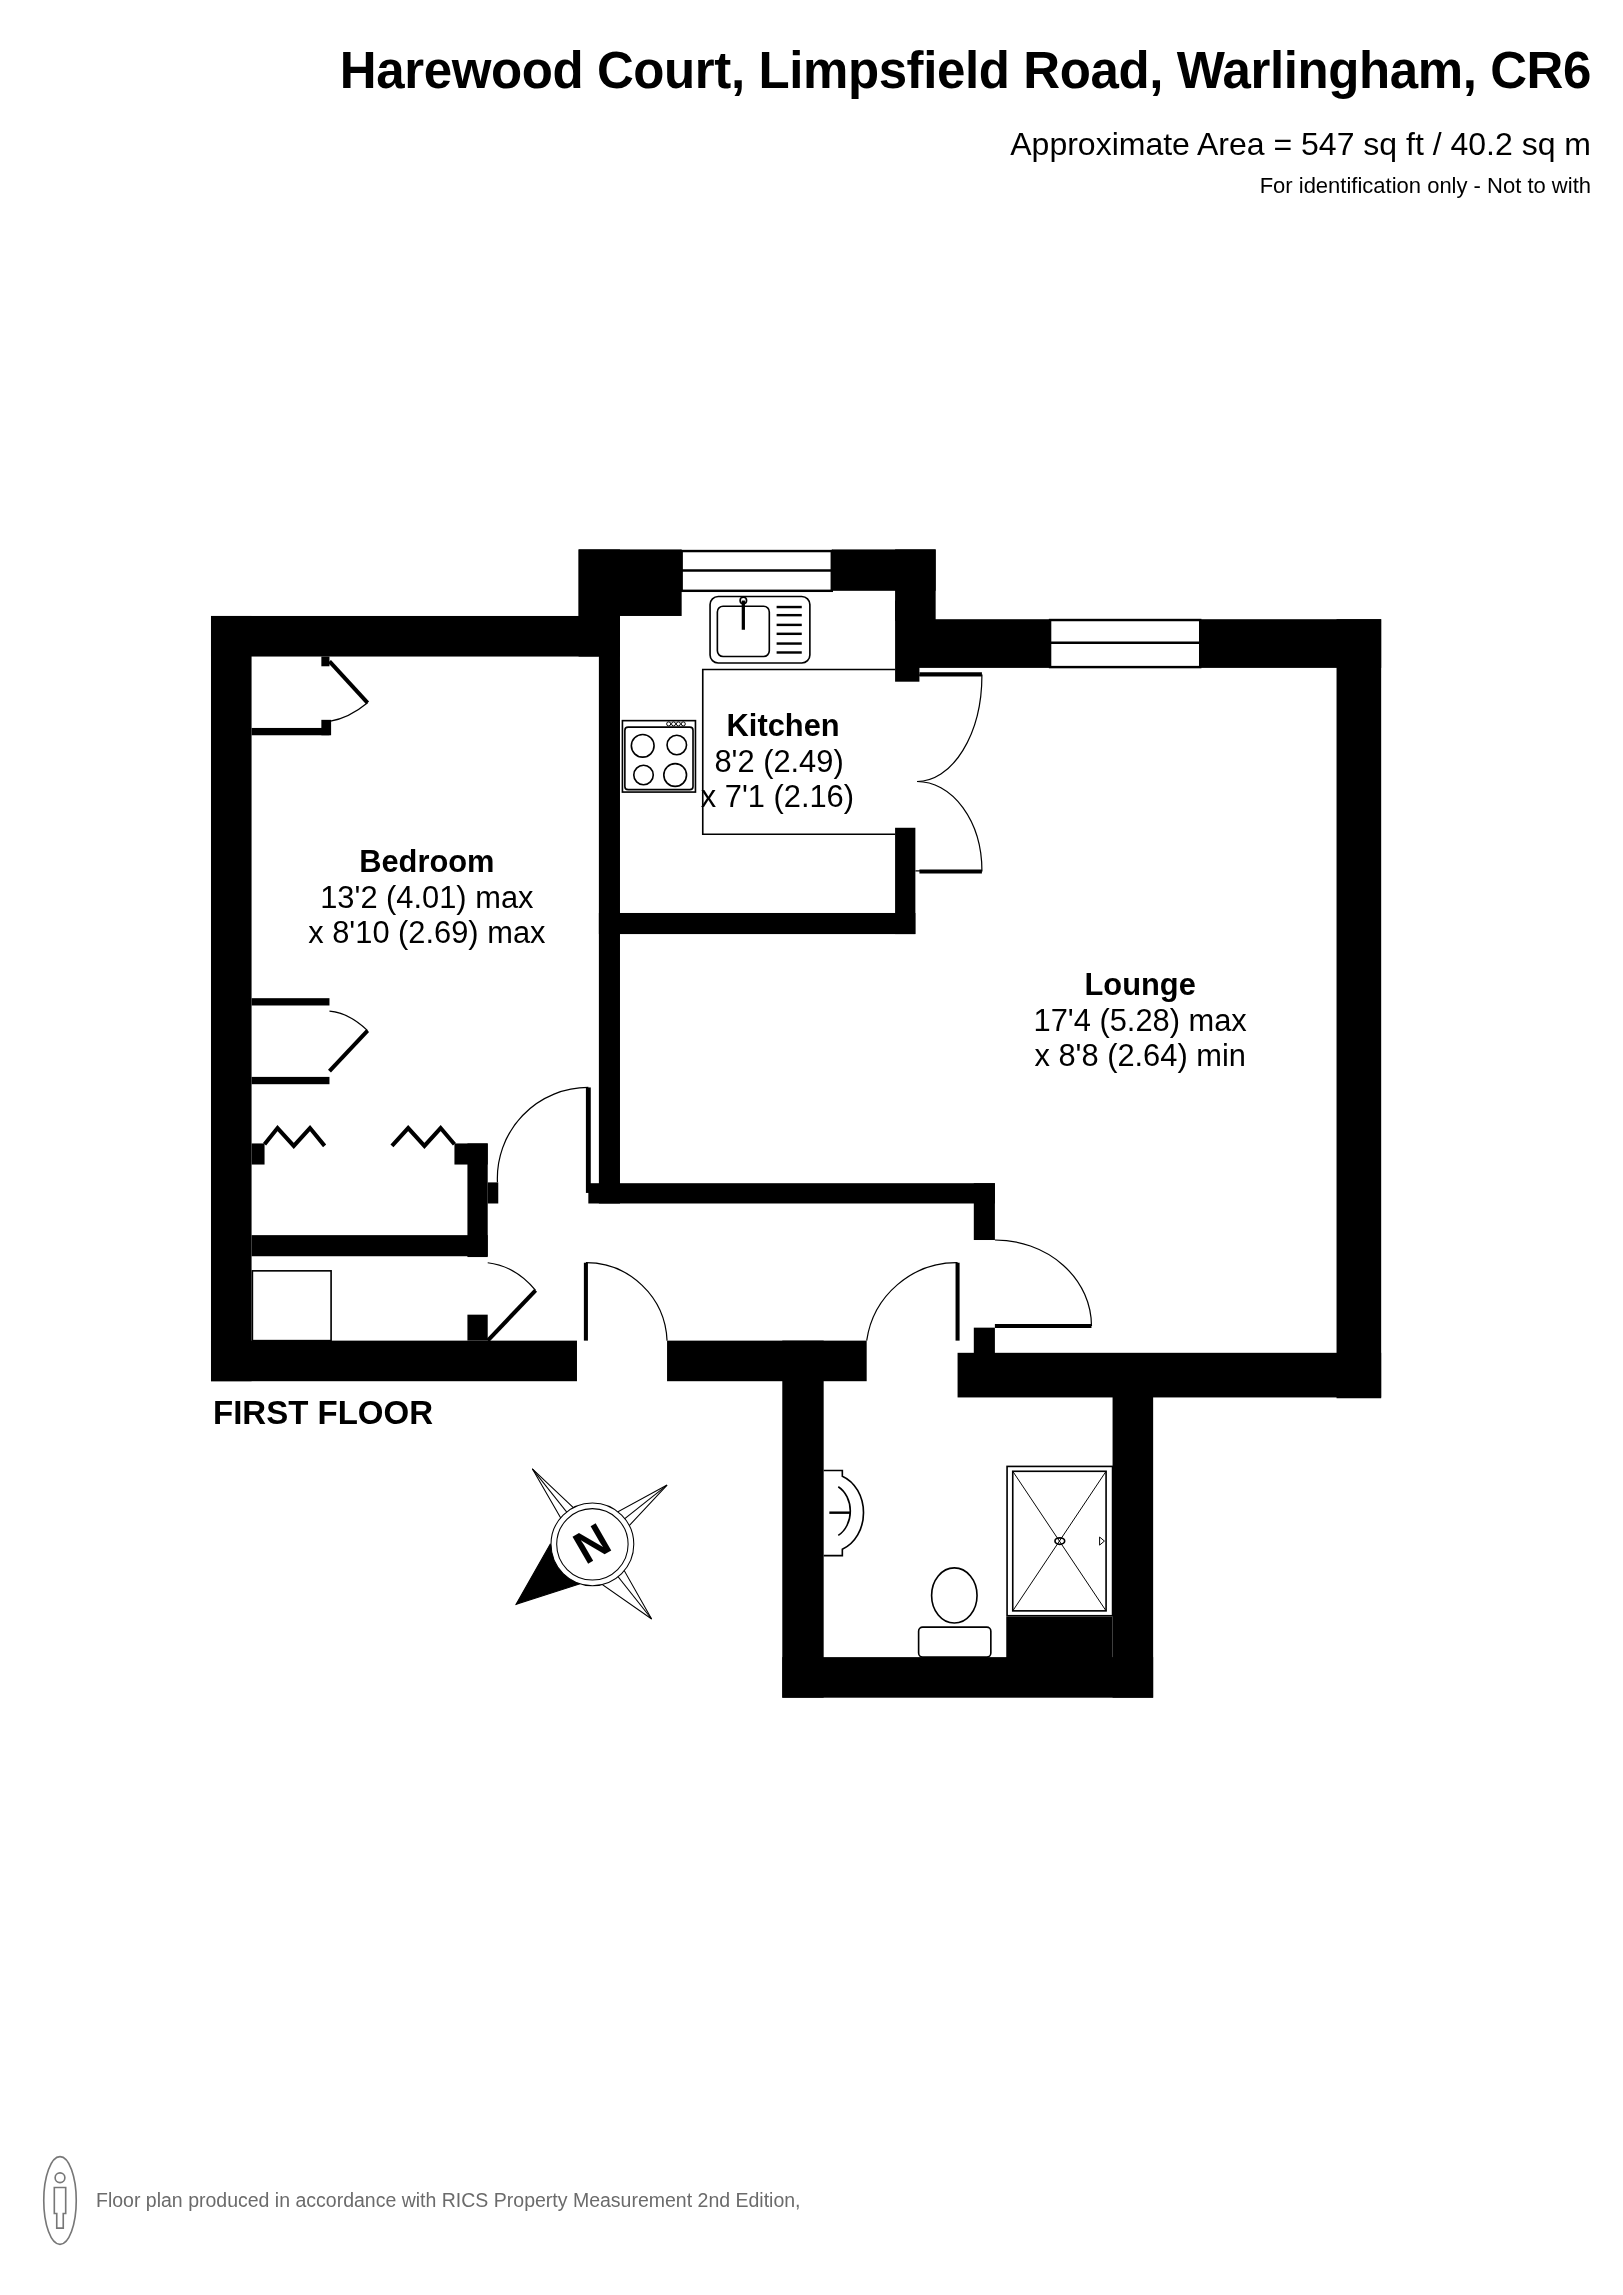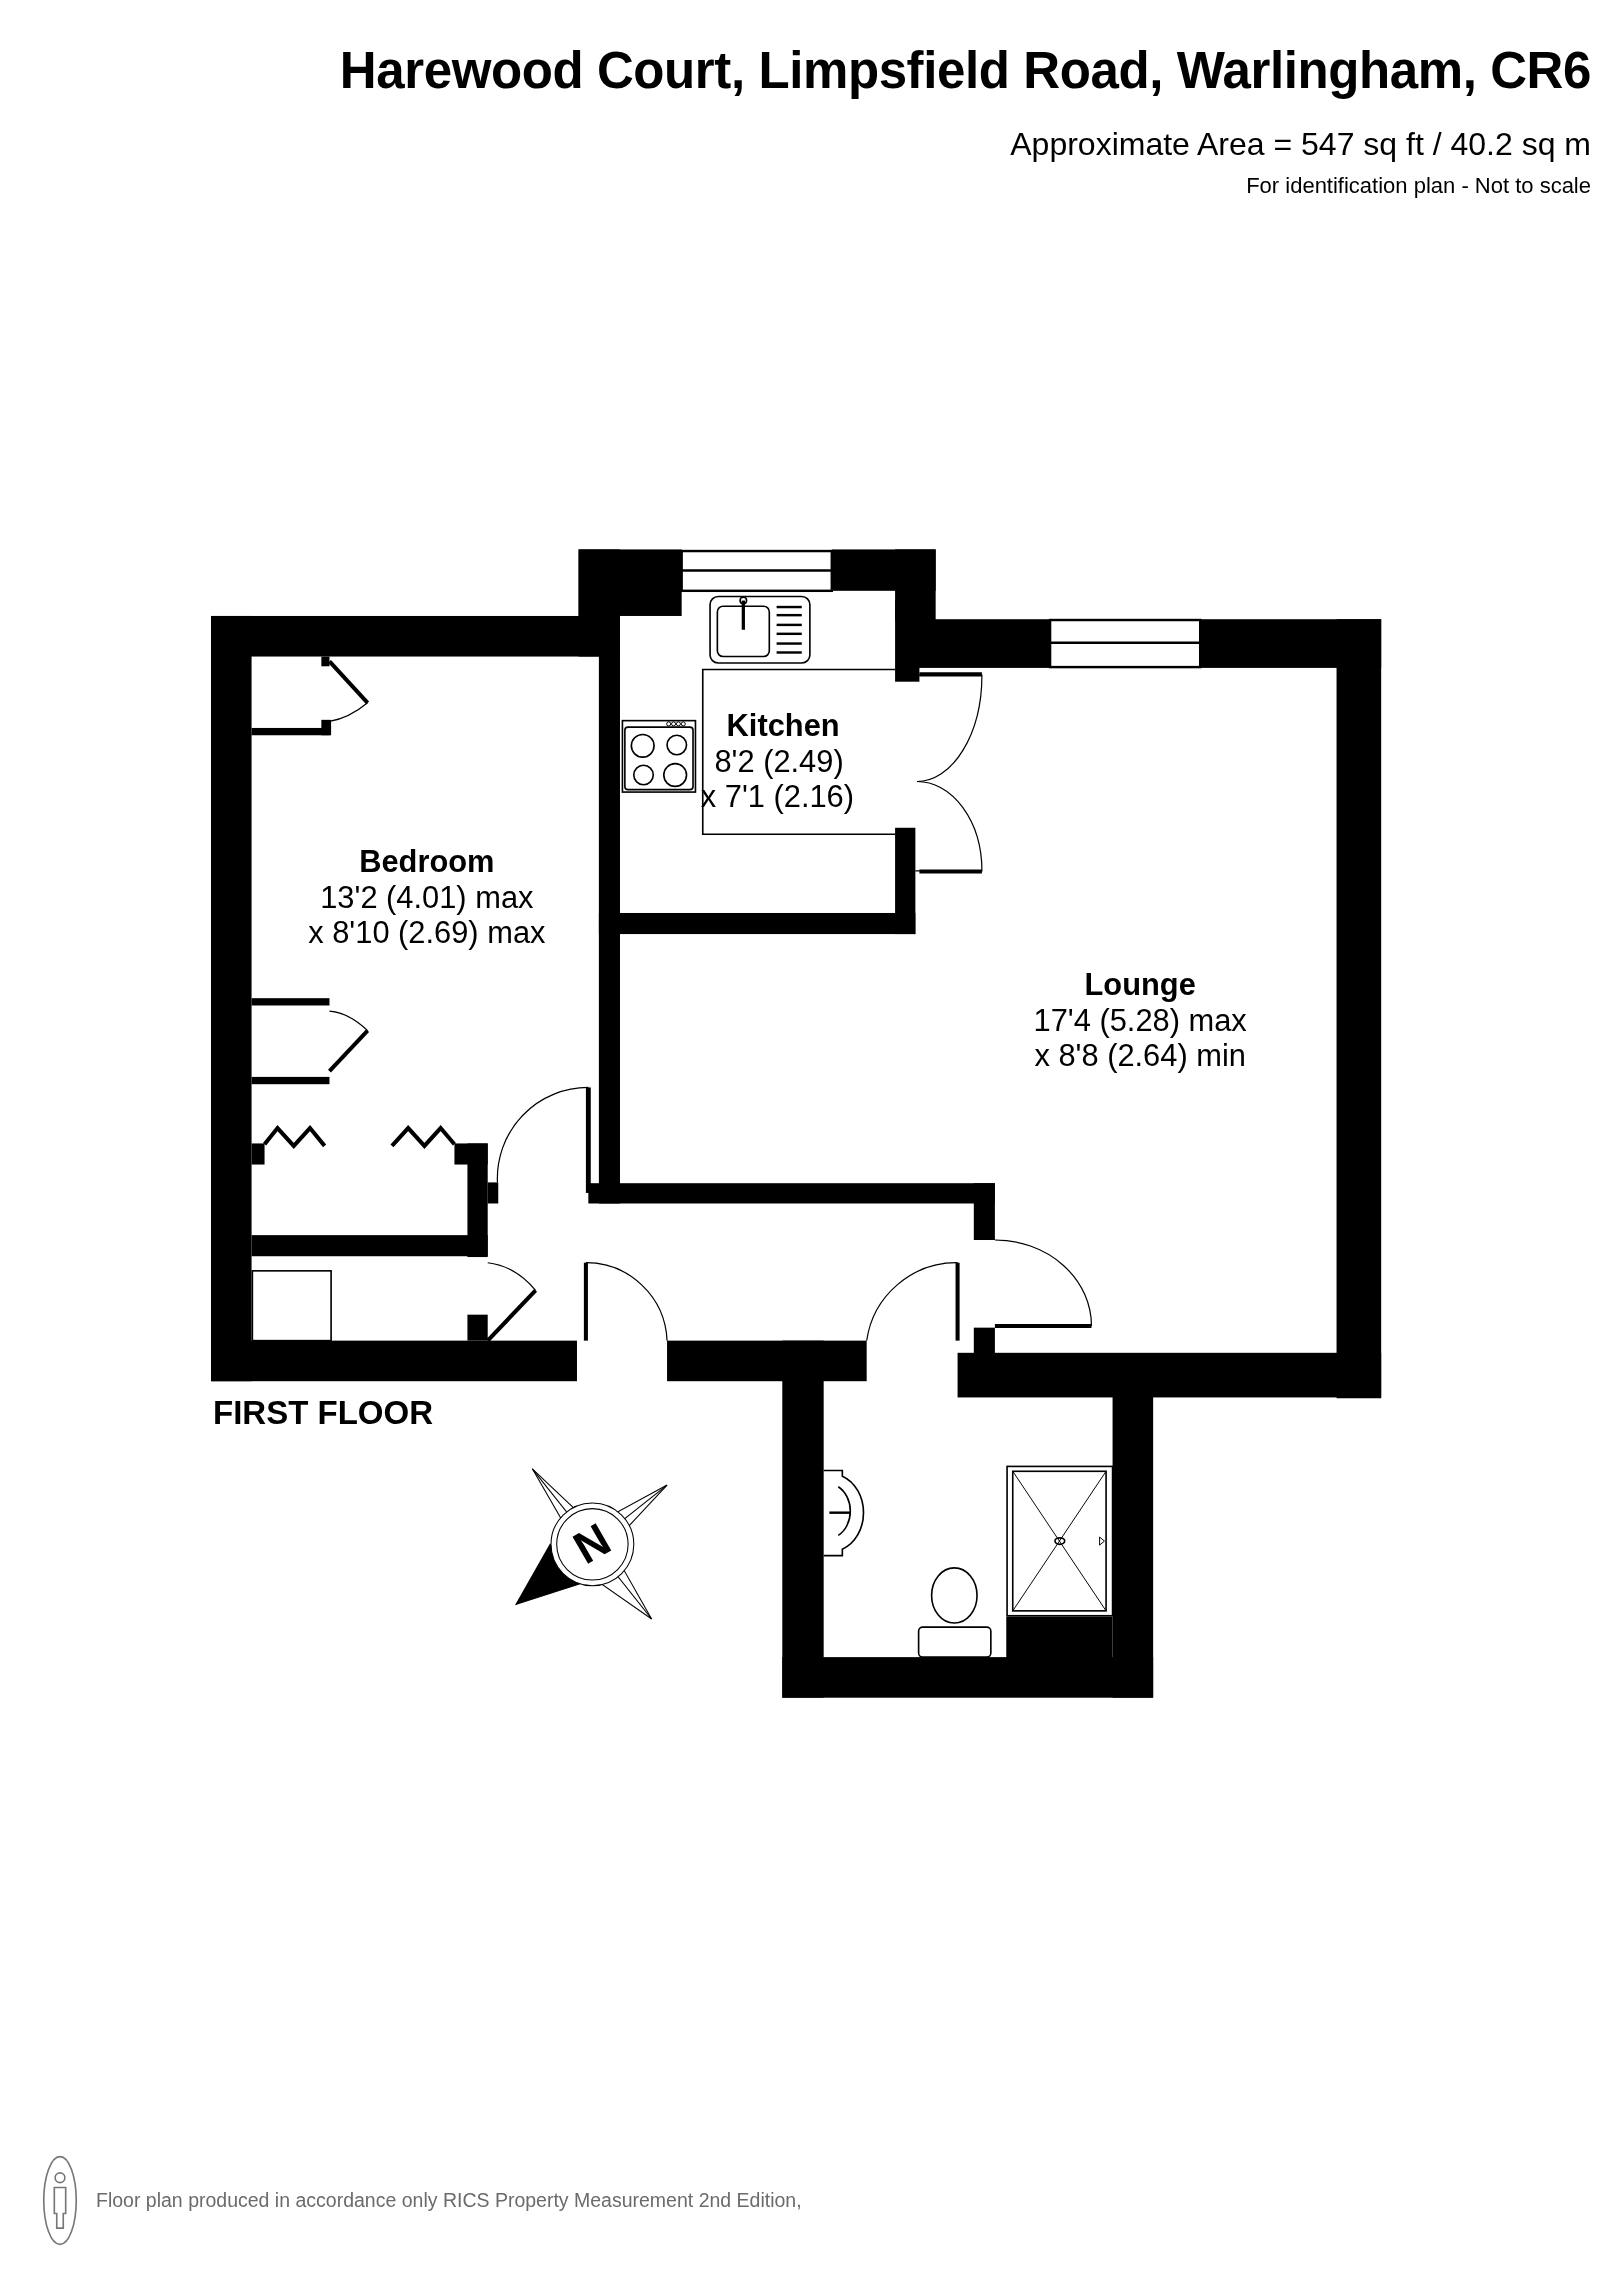--- a/index.html
+++ b/index.html
@@ -18,21 +18,21 @@
   .footer-icon { width: 36px; height: 91px; margin-right: 18px; }
   .footer-text { font-size: 19.5px; line-height: 25px; }
   .footer-text .copy { margin-left: 23px; }
 </style>
 </head>
 <body>
 
 <div class="header">
   <h1 class="title">Harewood Court, Limpsfield Road, Warlingham, CR6</h1>
   <div class="area">Approximate Area = 547 sq ft / 40.2 sq m</div>
-  <div class="note">For identification plan - Not to scale</div>
+  <div class="note">For identification only - Not to with</div>
 </div>
 
 <svg class="plan" viewBox="0 0 2000 2828" xmlns="http://www.w3.org/2000/svg">
   <g fill="#000">
 
     <rect x="260" y="759" width="478" height="50"></rect>
     <rect x="260" y="759" width="50" height="943"></rect>
     <rect x="260" y="1652" width="451" height="50"></rect>
 
     <rect x="713" y="677" width="127" height="82"></rect>
@@ -187,16 +187,16 @@
 
 <div class="floor-label">FIRST FLOOR</div>
 
 <div class="footer">
   <svg class="footer-icon" viewBox="0 0 44 112" xmlns="http://www.w3.org/2000/svg">
     <ellipse cx="22" cy="56" rx="20" ry="54" fill="none" stroke="#777" stroke-width="2"></ellipse>
     <circle cx="22" cy="28" r="6" fill="none" stroke="#777" stroke-width="2"></circle>
     <path d="M15 40 L29 40 L29 72 L26 72 L26 90 L18 90 L18 72 L15 72 Z" fill="none" stroke="#777" stroke-width="2"></path>
   </svg>
   <div class="footer-text">
-    <div>Floor plan produced in accordance only RICS Property Measurement 2nd Edition,</div>
+    <div>Floor plan produced in accordance with RICS Property Measurement 2nd Edition,</div>
   </div>
 </div>
 
 
 </body></html>

